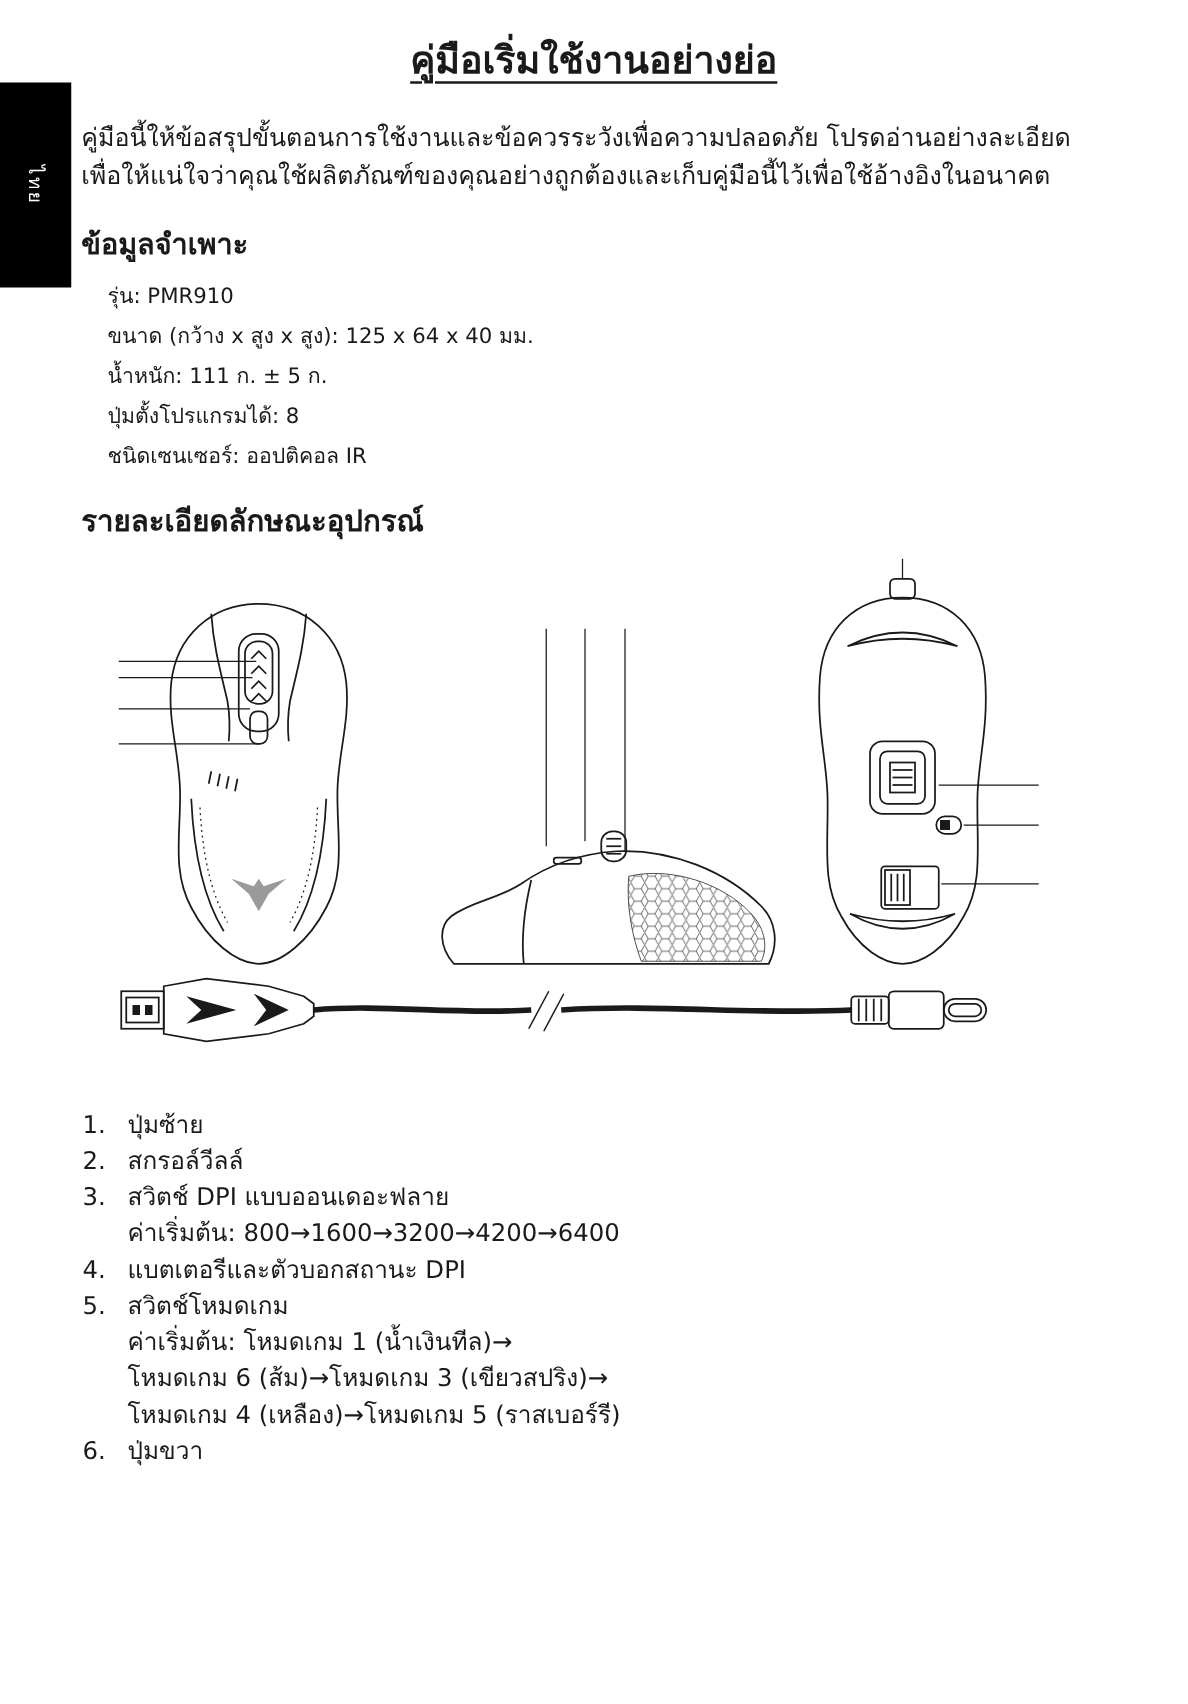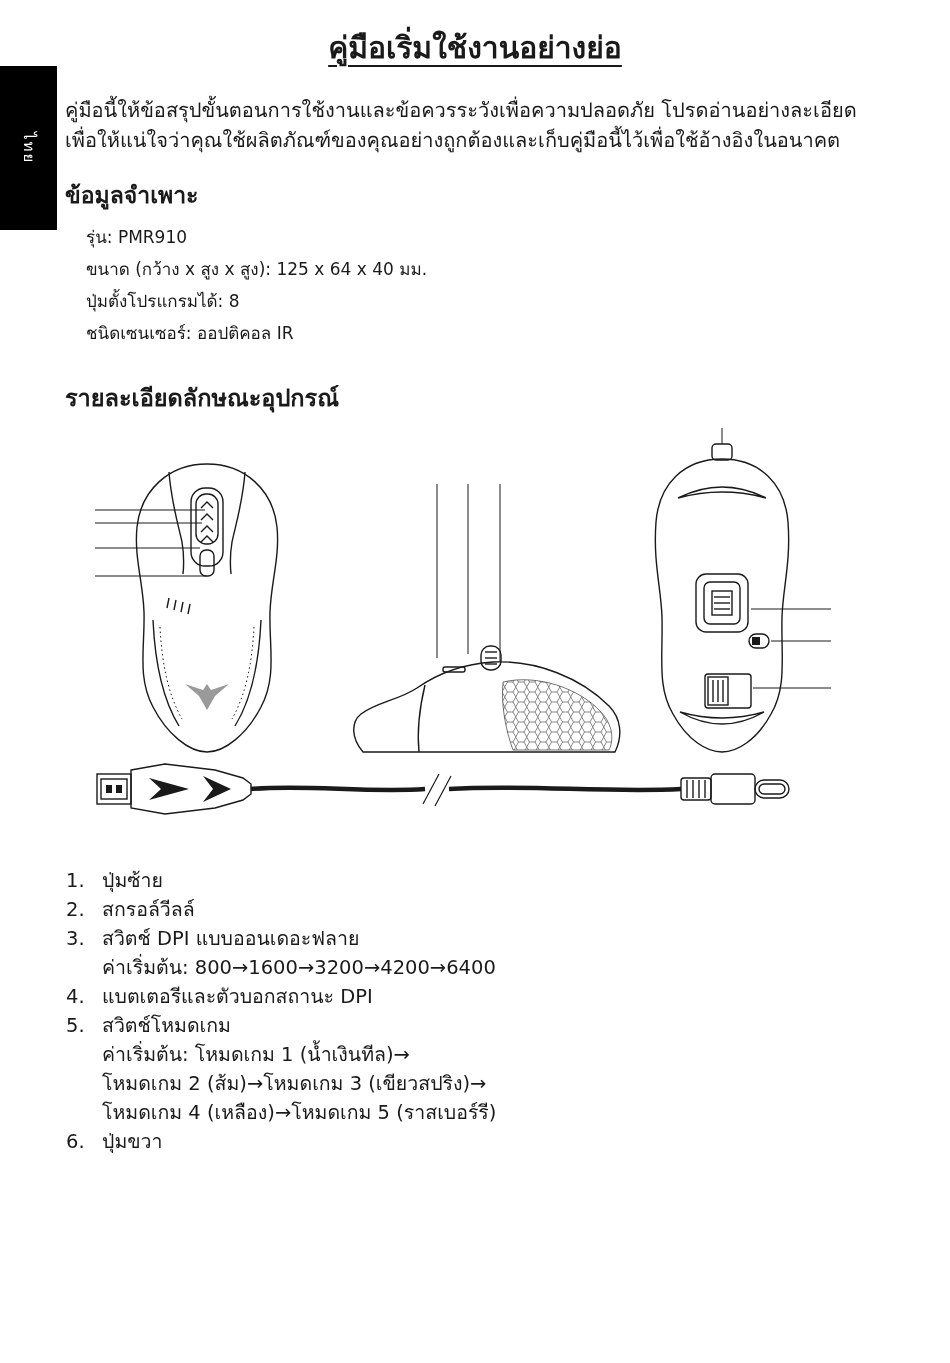--- a/index.html
+++ b/index.html
@@ -22,21 +22,21 @@
   }
   .title-text {
     text-decoration:underline; text-decoration-thickness:2px; text-underline-offset:7px;
   }
   .intro {
     margin:24px 58px 0 65px; font-size:20px; line-height:1.5;
   }
   .section-h { margin:22px 58px 0 65px; font-size:23px; font-weight:bold; }
   .specs { margin:8px 58px 0 86px; font-size:17px; }
   .spec-line { line-height:32px; }
-  .features-h { margin-top:30px; font-size:23.5px; }
+  .features-h { margin-top:17px; font-size:23.5px; }
   .diagram { position:relative; margin-left:65px; margin-top:6px; width:820px; height:440px; }
   .diagram svg { position:absolute; left:0; top:0; }
   .list { margin:4px 58px 0 66px; font-size:19.5px; }
   .li { display:flex; }
   .li .num { flex:0 0 36px; line-height:29px; }
   .li .lines div { line-height:29px; }
 </style>
 </head>
 <body>
 
@@ -48,20 +48,21 @@
 
   <h1 class="title"><span class="title-text">คู่มือเริ่มใช้งานอย่างย่อ</span></h1>
 
   <p class="intro">คู่มือนี้ให้ข้อสรุปขั้นตอนการใช้งานและข้อควรระวังเพื่อความปลอดภัย โปรดอ่านอย่างละเอียด เพื่อให้แน่ใจว่าคุณใช้ผลิตภัณฑ์ของคุณอย่างถูกต้องและเก็บคู่มือนี้ไว้เพื่อใช้อ้างอิงในอนาคต</p>
 
   <h2 class="section-h">ข้อมูลจำเพาะ</h2>
 
   <div class="specs">
     <div class="spec-line">รุ่น: PMR910</div>
     <div class="spec-line">ขนาด (กว้าง x สูง x สูง): 125 x 64 x 40 มม.</div>
+    <div class="spec-line">น้ำหนัก: 111 ก. ± 5 ก.</div>
     <div class="spec-line">ปุ่มตั้งโปรแกรมได้: 8</div>
     <div class="spec-line">ชนิดเซนเซอร์: ออปติคอล IR</div>
   </div>
 
   <h2 class="section-h features-h">รายละเอียดลักษณะอุปกรณ์</h2>
 
   <div class="diagram">
     <svg width="820" height="440" viewBox="0 0 820 440" fill="none" stroke="#1a1a1a" stroke-width="1.4">
       <defs>
         <pattern id="hex" width="11" height="10" patternUnits="userSpaceOnUse">
@@ -187,21 +188,21 @@
       <span class="num">4.</span>
       <div class="lines">
           <div>แบตเตอรีและตัวบอกสถานะ DPI</div>
         </div>
     </div>
     <div class="li">
       <span class="num">5.</span>
       <div class="lines">
         <div>สวิตช์โหมดเกม</div>
         <div>ค่าเริ่มต้น: โหมดเกม 1 (น้ำเงินทีล)→</div>
-        <div>โหมดเกม 2 (ส้ม)→โหมดเกม 3 (เขียวสปริง)→</div>
+        <div>โหมดเกม 6 (ส้ม)→โหมดเกม 3 (เขียวสปริง)→</div>
         <div>โหมดเกม 4 (เหลือง)→โหมดเกม 5 (ราสเบอร์รี)</div>
       </div>
     </div>
     <div class="li">
       <span class="num">6.</span>
       <div class="lines">
           <div>ปุ่มขวา</div>
         </div>
     </div>
   </div>

